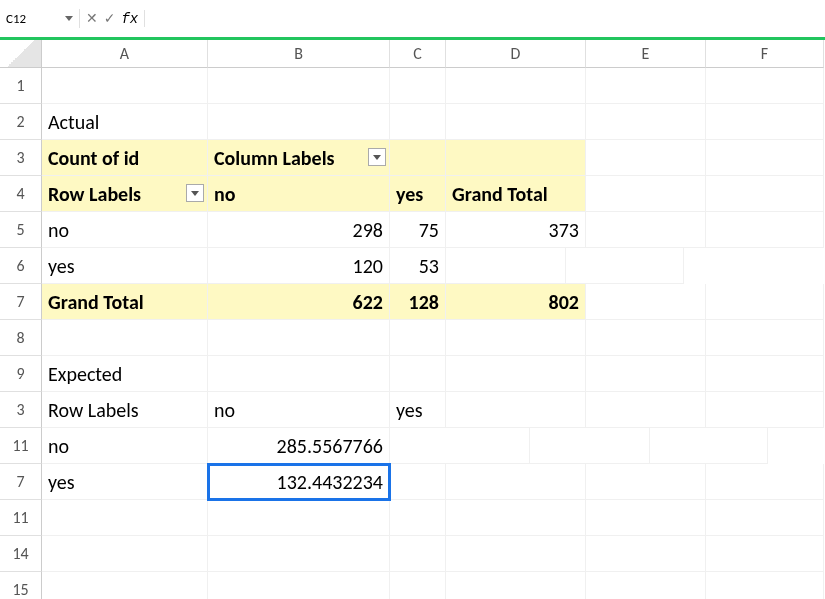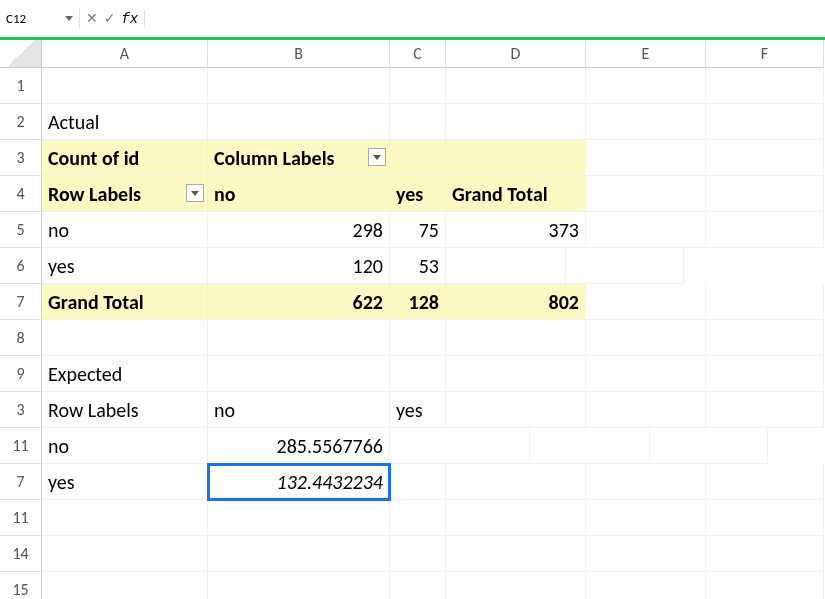--- a/index.html
+++ b/index.html
@@ -124,21 +124,20 @@
       content: '';
       width: 0; height: 0;
       border-left: 4px solid transparent;
       border-right: 4px solid transparent;
       border-top: 5px solid #555;
     }
     .selected {
       outline: 3px solid #1a73e8;
       outline-offset: -2px;
       z-index: 5;
-      font-style: italic;
     }
   </style>
 </head>
 <body>
 
 <div class="formula-bar">
   <div class="name-box">
     <span class="name-box-text">C12</span>
     <span class="dropdown-arrow"></span>
   </div>

